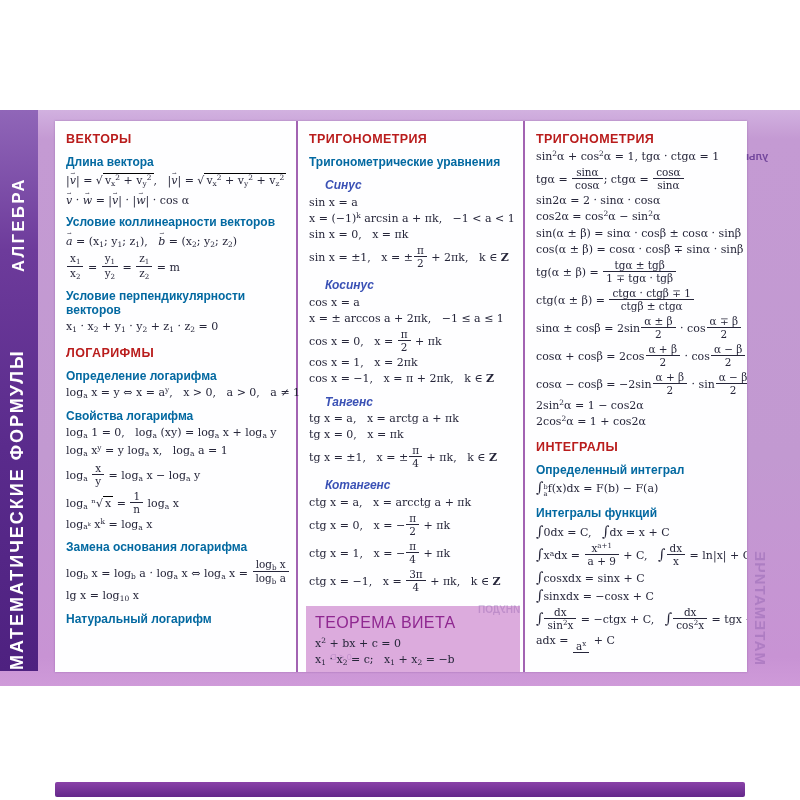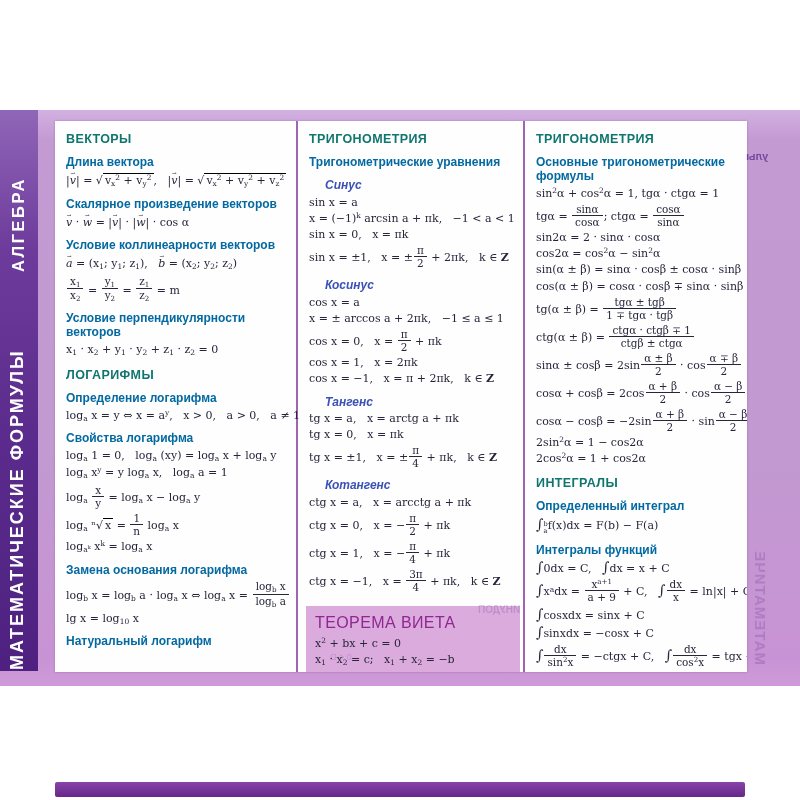--- a/index.html
+++ b/index.html
@@ -31,21 +31,21 @@
     background:#fefeff;overflow:hidden;
     box-shadow:0 0 2px rgba(90,40,120,.35);
   }
   .cols{display:flex;height:100%;}
   .c{box-sizing:border-box;padding:9px 6px 4px 11px;}
   .c1{width:243px;border-right:2px solid #a263b2;}
   .c2{width:227px;border-right:2px solid #a263b2;}
   .c3{flex:1;padding-right:4px;}
   
   .blk{line-height:1.2;}
-  .h{font-weight:bold;font-size:12.5px;color:#0f766e;letter-spacing:.4px;margin:11px 0 3px;}
+  .h{font-weight:bold;font-size:12.5px;color:#b91c1c;letter-spacing:.4px;margin:11px 0 3px;}
   .blk.h:first-child{margin-top:2px;}
   .s{font-weight:bold;font-size:12px;color:#0369a1;margin:8px 0 3px;}
   .i{font-weight:bold;font-style:italic;font-size:12px;color:#3a51b5;margin:9px 16px 3px;}
   .f{
     font-family:"DejaVu Serif","Liberation Serif",serif;
     font-size:11px;color:#26263a;margin:3px 0;white-space:nowrap;
   }
   
   .sb{font-size:.68em;vertical-align:-.22em;}
   .sp{font-size:.68em;vertical-align:.5em;}
@@ -88,21 +88,20 @@
 <div class="spine"></div>
 <div class="vside spine-main">МАТЕМАТИЧЕСКИЕ ФОРМУЛЫ</div>
 <div class="vside spine-sub">АЛГЕБРА</div>
 
 <div class="panel">
   <div class="cols">
     <div class="c c1" id="col1">
         <div class="blk h">ВЕКТОРЫ</div>
         <div class="blk s">Длина вектора</div>
         <div class="blk f">|<span class="vec">v</span>| = <span class="rt"><span class="rx">v<span class="sb">x</span><span class="sp">2</span> + v<span class="sb">y</span><span class="sp">2</span></span></span>,&nbsp;&nbsp; |<span class="vec">v</span>| = <span class="rt"><span class="rx">v<span class="sb">x</span><span class="sp">2</span> + v<span class="sb">y</span><span class="sp">2</span> + v<span class="sb">z</span><span class="sp">2</span></span></span></div>
-        <div class="blk s">Скалярное произведение векторов</div>
         <div class="blk f"><span class="vec">v</span> · <span class="vec">w</span> = |<span class="vec">v</span>| · |<span class="vec">w</span>| · cos α</div>
         <div class="blk s">Условие коллинеарности векторов</div>
         <div class="blk f"><span class="vec">a</span> = (x<span class="sb">1</span>; y<span class="sb">1</span>; z<span class="sb">1</span>),&nbsp;&nbsp; <span class="vec">b</span> = (x<span class="sb">2</span>; y<span class="sb">2</span>; z<span class="sb">2</span>)</div>
         <div class="blk f"><span class="fr"><span class="fn">x<span class="sb">1</span></span><span class="fd">x<span class="sb">2</span></span></span> = <span class="fr"><span class="fn">y<span class="sb">1</span></span><span class="fd">y<span class="sb">2</span></span></span> = <span class="fr"><span class="fn">z<span class="sb">1</span></span><span class="fd">z<span class="sb">2</span></span></span> = m</div>
         <div class="blk s">Условие перпендикулярности векторов</div>
         <div class="blk f">x<span class="sb">1</span> · x<span class="sb">2</span> + y<span class="sb">1</span> · y<span class="sb">2</span> + z<span class="sb">1</span> · z<span class="sb">2</span> = 0</div>
         <div class="blk h">ЛОГАРИФМЫ</div>
         <div class="blk s">Определение логарифма</div>
         <div class="blk f">log<span class="sb">a</span> x = y ⇔ x = a<span class="sp">y</span>,&nbsp;&nbsp; x &gt; 0,&nbsp;&nbsp; a &gt; 0,&nbsp;&nbsp; a ≠ 1</div>
         <div class="blk s">Свойства логарифма</div>
@@ -141,21 +140,20 @@
         <div class="blk f">ctg x = −1,&nbsp;&nbsp; x = <span class="fr"><span class="fn">3π</span><span class="fd">4</span></span> + πk,&nbsp;&nbsp; k ∈ <span class="bz">Z</span></div>
         <div class="vieta">
           <div class="vt">ТЕОРЕМА ВИЕТА</div>
           <div class="blk f">x<span class="sp">2</span> + bx + c = 0</div>
           <div class="blk f">x<span class="sb">1</span> · x<span class="sb">2</span> = c;&nbsp;&nbsp; x<span class="sb">1</span> + x<span class="sb">2</span> = −b</div>
           <div class="blk f">x<span class="sb">1</span>, x<span class="sb">2</span> — корни уравнения,&nbsp;&nbsp; D ≥ 0</div>
         </div>
       </div>
     <div class="c c3" id="col3">
         <div class="blk h">ТРИГОНОМЕТРИЯ</div>
-        <div class="blk s">Основные тригонометрические формулы</div>
         <div class="blk f">sin<span class="sp">2</span>α + cos<span class="sp">2</span>α = 1, tgα · ctgα = 1</div>
         <div class="blk f">tgα = <span class="fr"><span class="fn">sinα</span><span class="fd">cosα</span></span>; ctgα = <span class="fr"><span class="fn">cosα</span><span class="fd">sinα</span></span></div>
         <div class="blk f">sin2α = 2 · sinα · cosα</div>
         <div class="blk f">cos2α = cos<span class="sp">2</span>α − sin<span class="sp">2</span>α</div>
         <div class="blk f">sin(α ± β) = sinα · cosβ ± cosα · sinβ</div>
         <div class="blk f">cos(α ± β) = cosα · cosβ ∓ sinα · sinβ</div>
         <div class="blk f">tg(α ± β) = <span class="fr"><span class="fn">tgα ± tgβ</span><span class="fd">1 ∓ tgα · tgβ</span></span></div>
         <div class="blk f">ctg(α ± β) = <span class="fr"><span class="fn">ctgα · ctgβ ∓ 1</span><span class="fd">ctgβ ± ctgα</span></span></div>
         <div class="blk f">sinα ± cosβ = 2sin<span class="fr"><span class="fn">α ± β</span><span class="fd">2</span></span> · cos<span class="fr"><span class="fn">α ∓ β</span><span class="fd">2</span></span></div>
         <div class="blk f">cosα + cosβ = 2cos<span class="fr"><span class="fn">α + β</span><span class="fd">2</span></span> · cos<span class="fr"><span class="fn">α − β</span><span class="fd">2</span></span></div>

